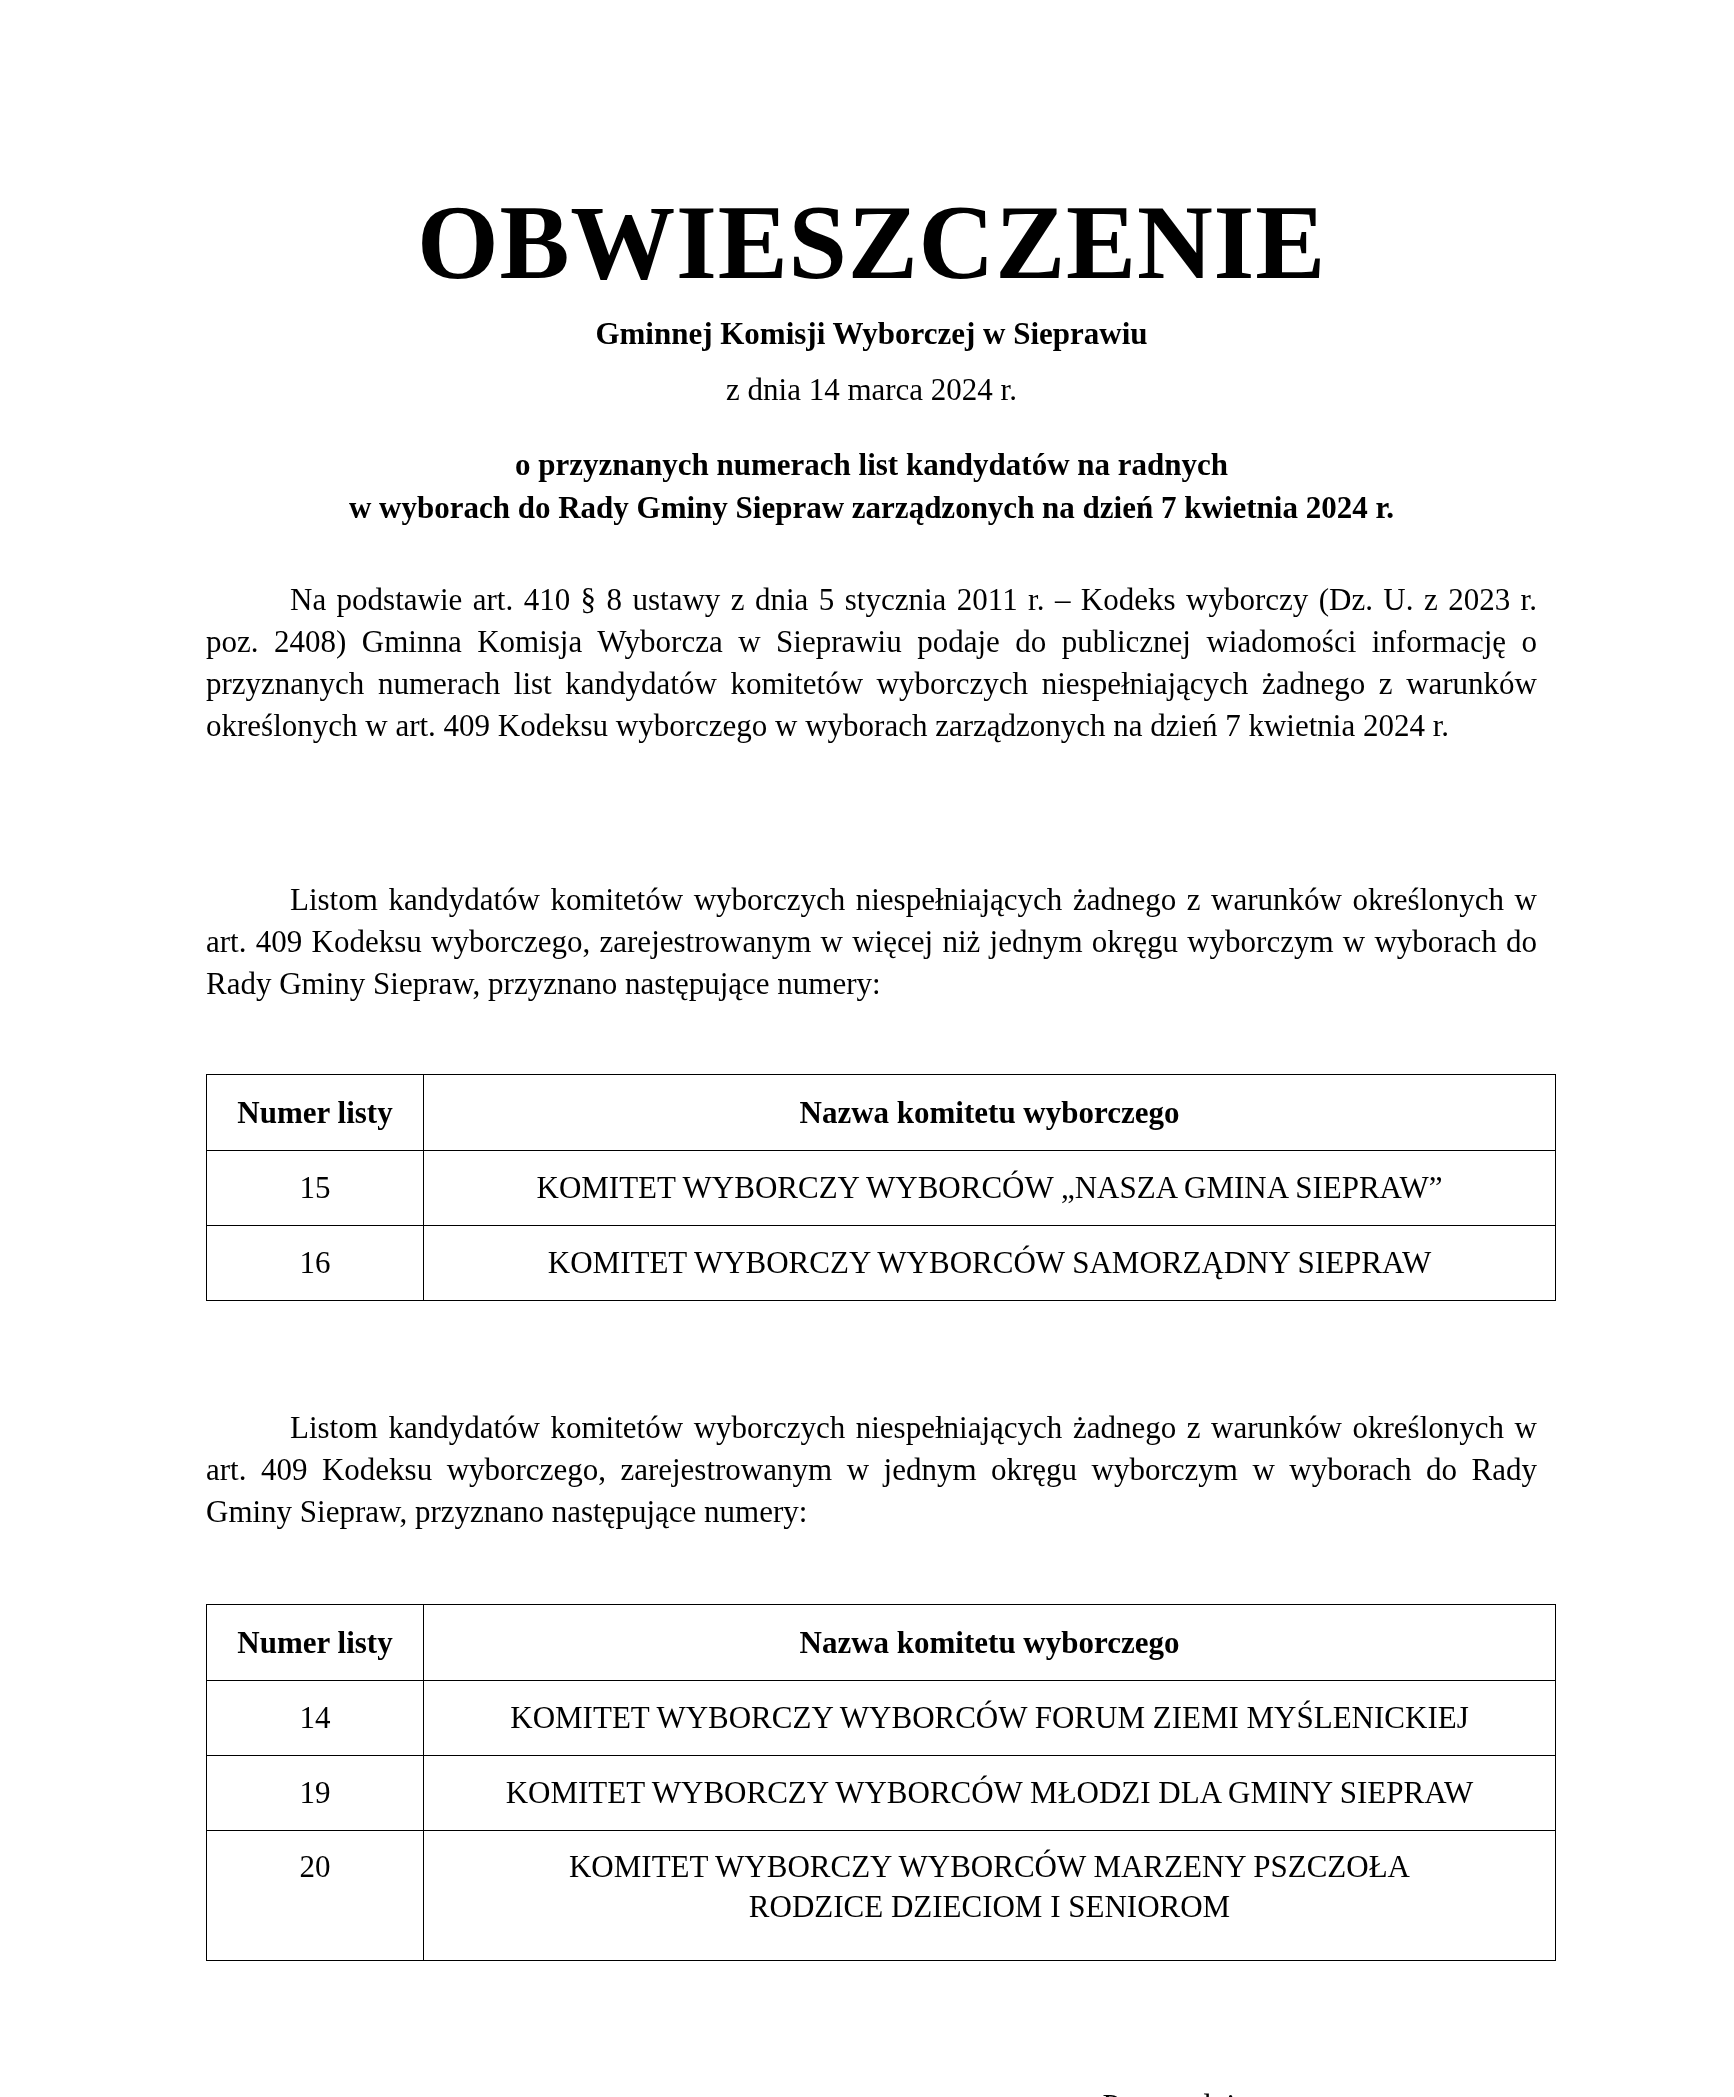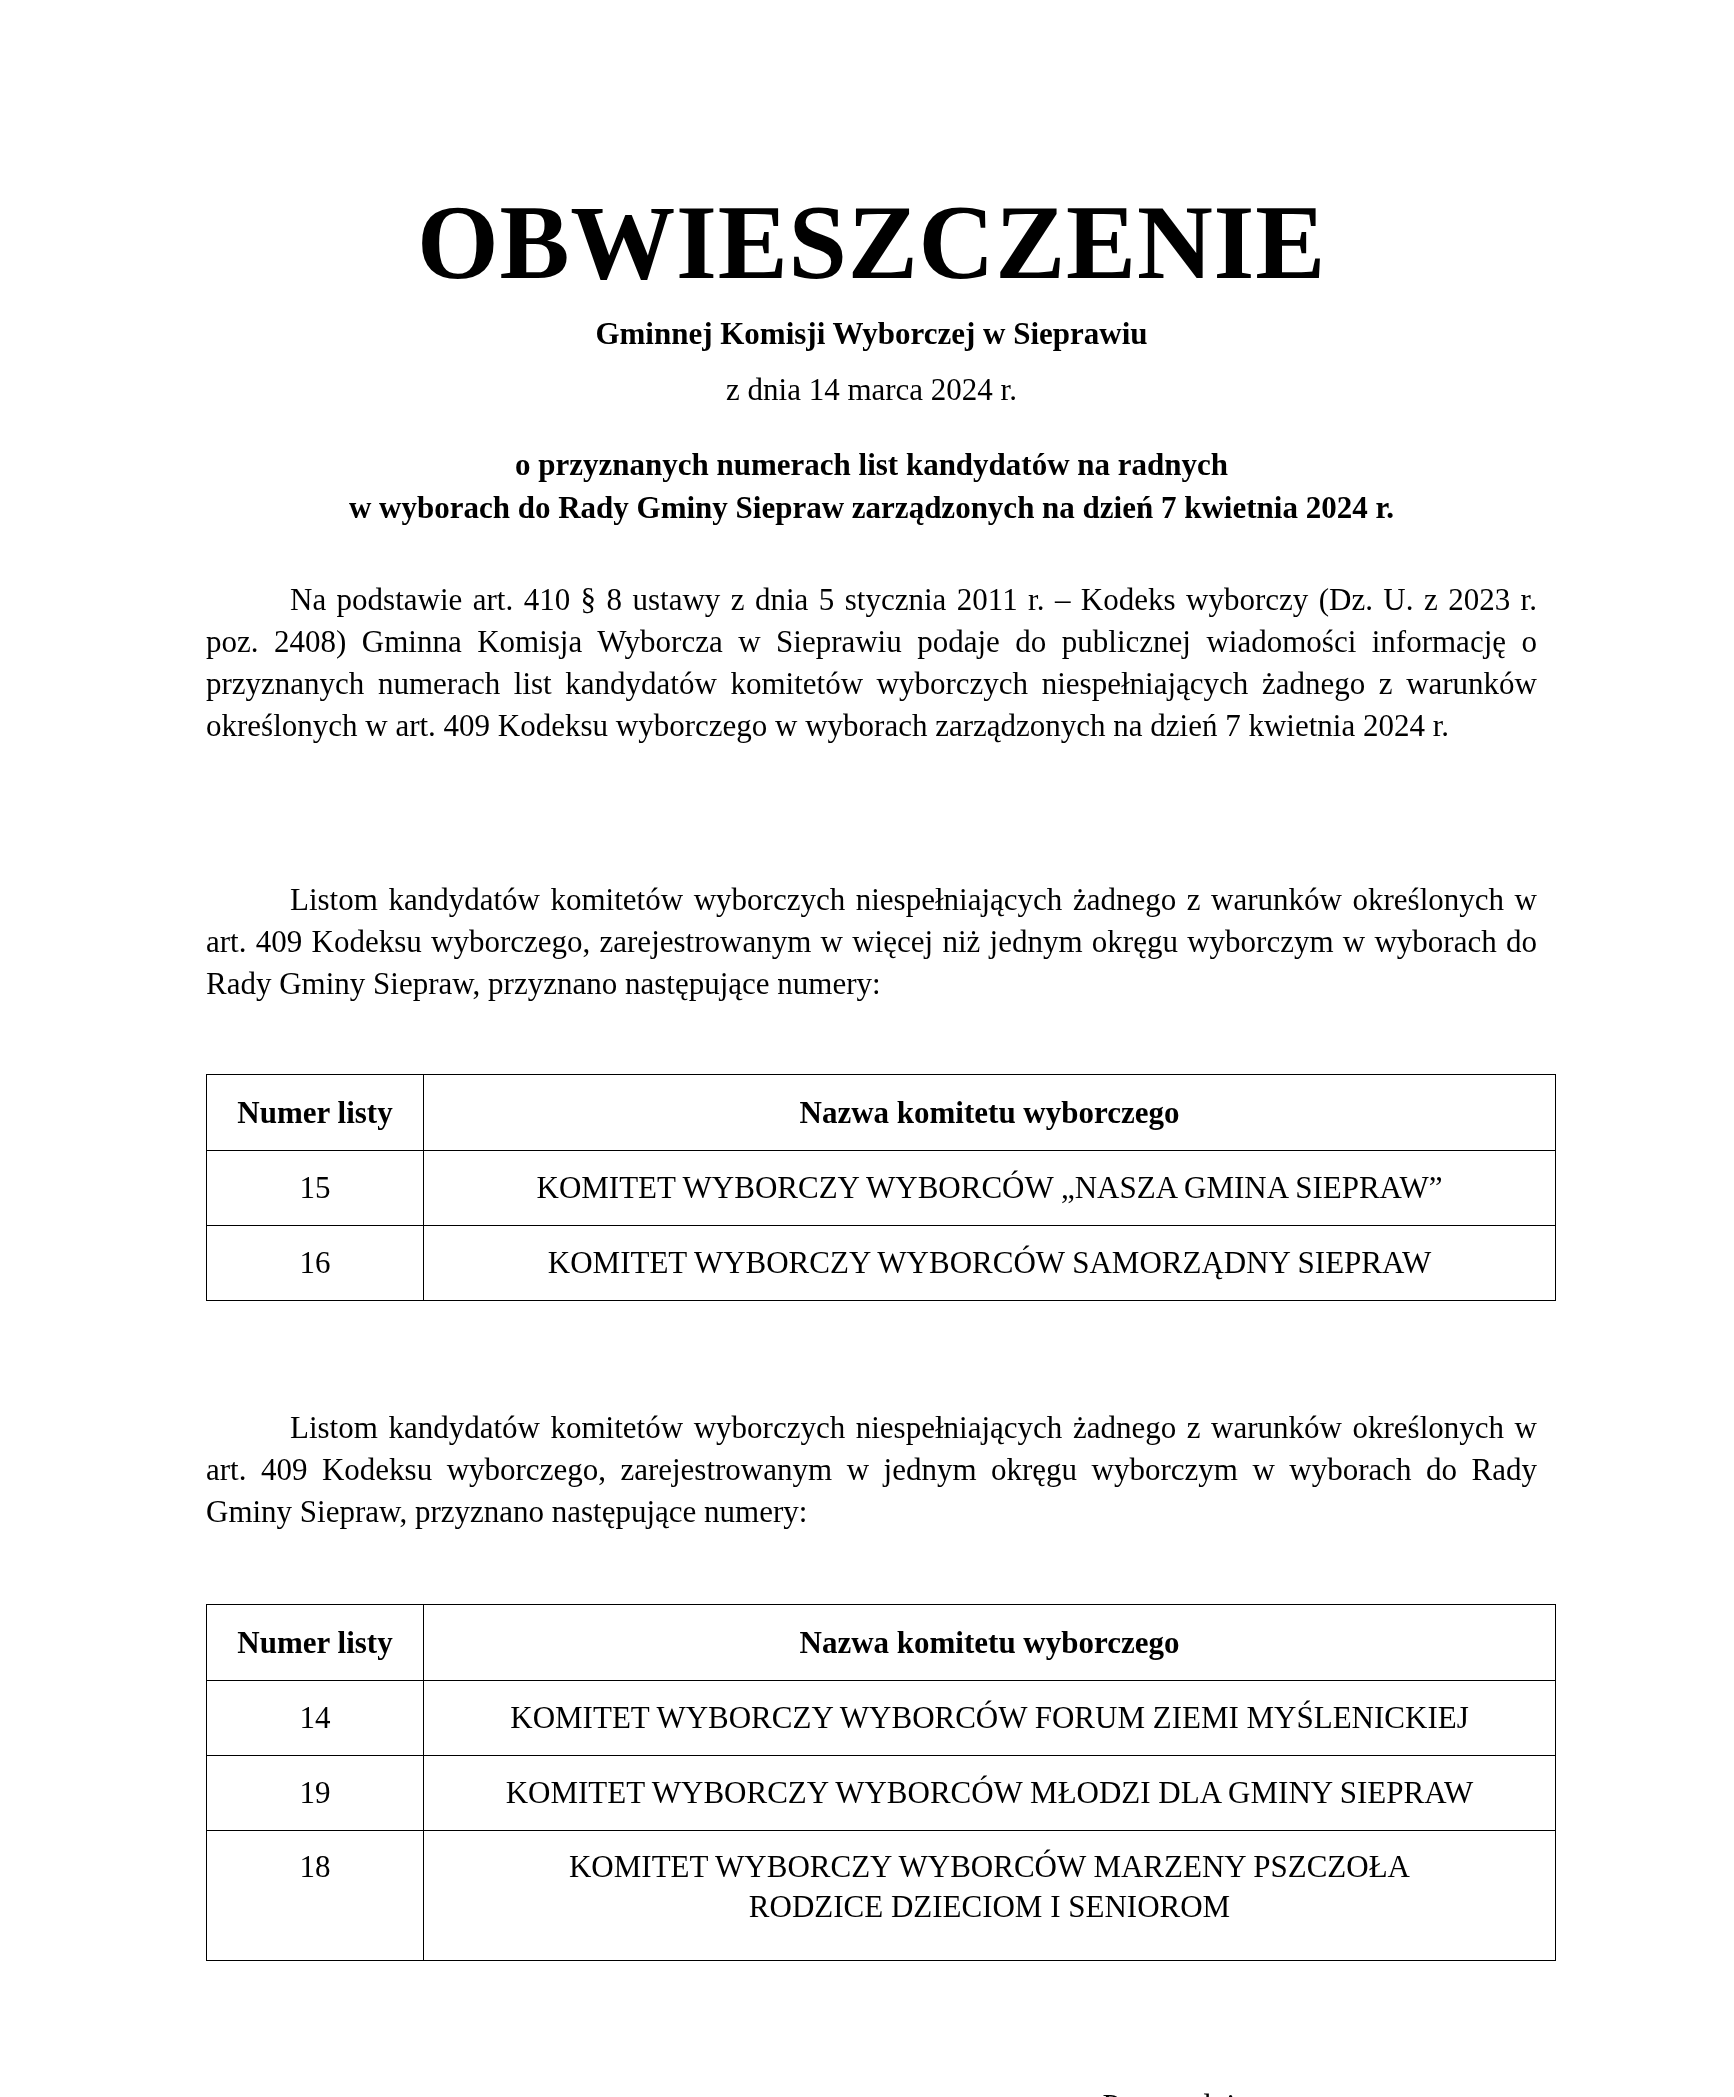--- a/index.html
+++ b/index.html
@@ -156,21 +156,21 @@
   </tr>
   <tr>
     <td>14</td>
     <td>KOMITET WYBORCZY WYBORCÓW FORUM ZIEMI MYŚLENICKIEJ</td>
   </tr>
   <tr>
     <td>19</td>
     <td>KOMITET WYBORCZY WYBORCÓW MŁODZI DLA GMINY SIEPRAW</td>
   </tr>
   <tr>
-    <td class="multi num-multi">18</td>
+    <td class="multi num-multi">20</td>
     <td class="multi">
       <div>KOMITET WYBORCZY WYBORCÓW MARZENY PSZCZOŁA</div>
       <div>RODZICE DZIECIOM I SENIOROM</div>
     </td>
   </tr>
 </tbody>
   </table>
 
 <div class="abs sig sig-role">Przewodniczący</div>
 

